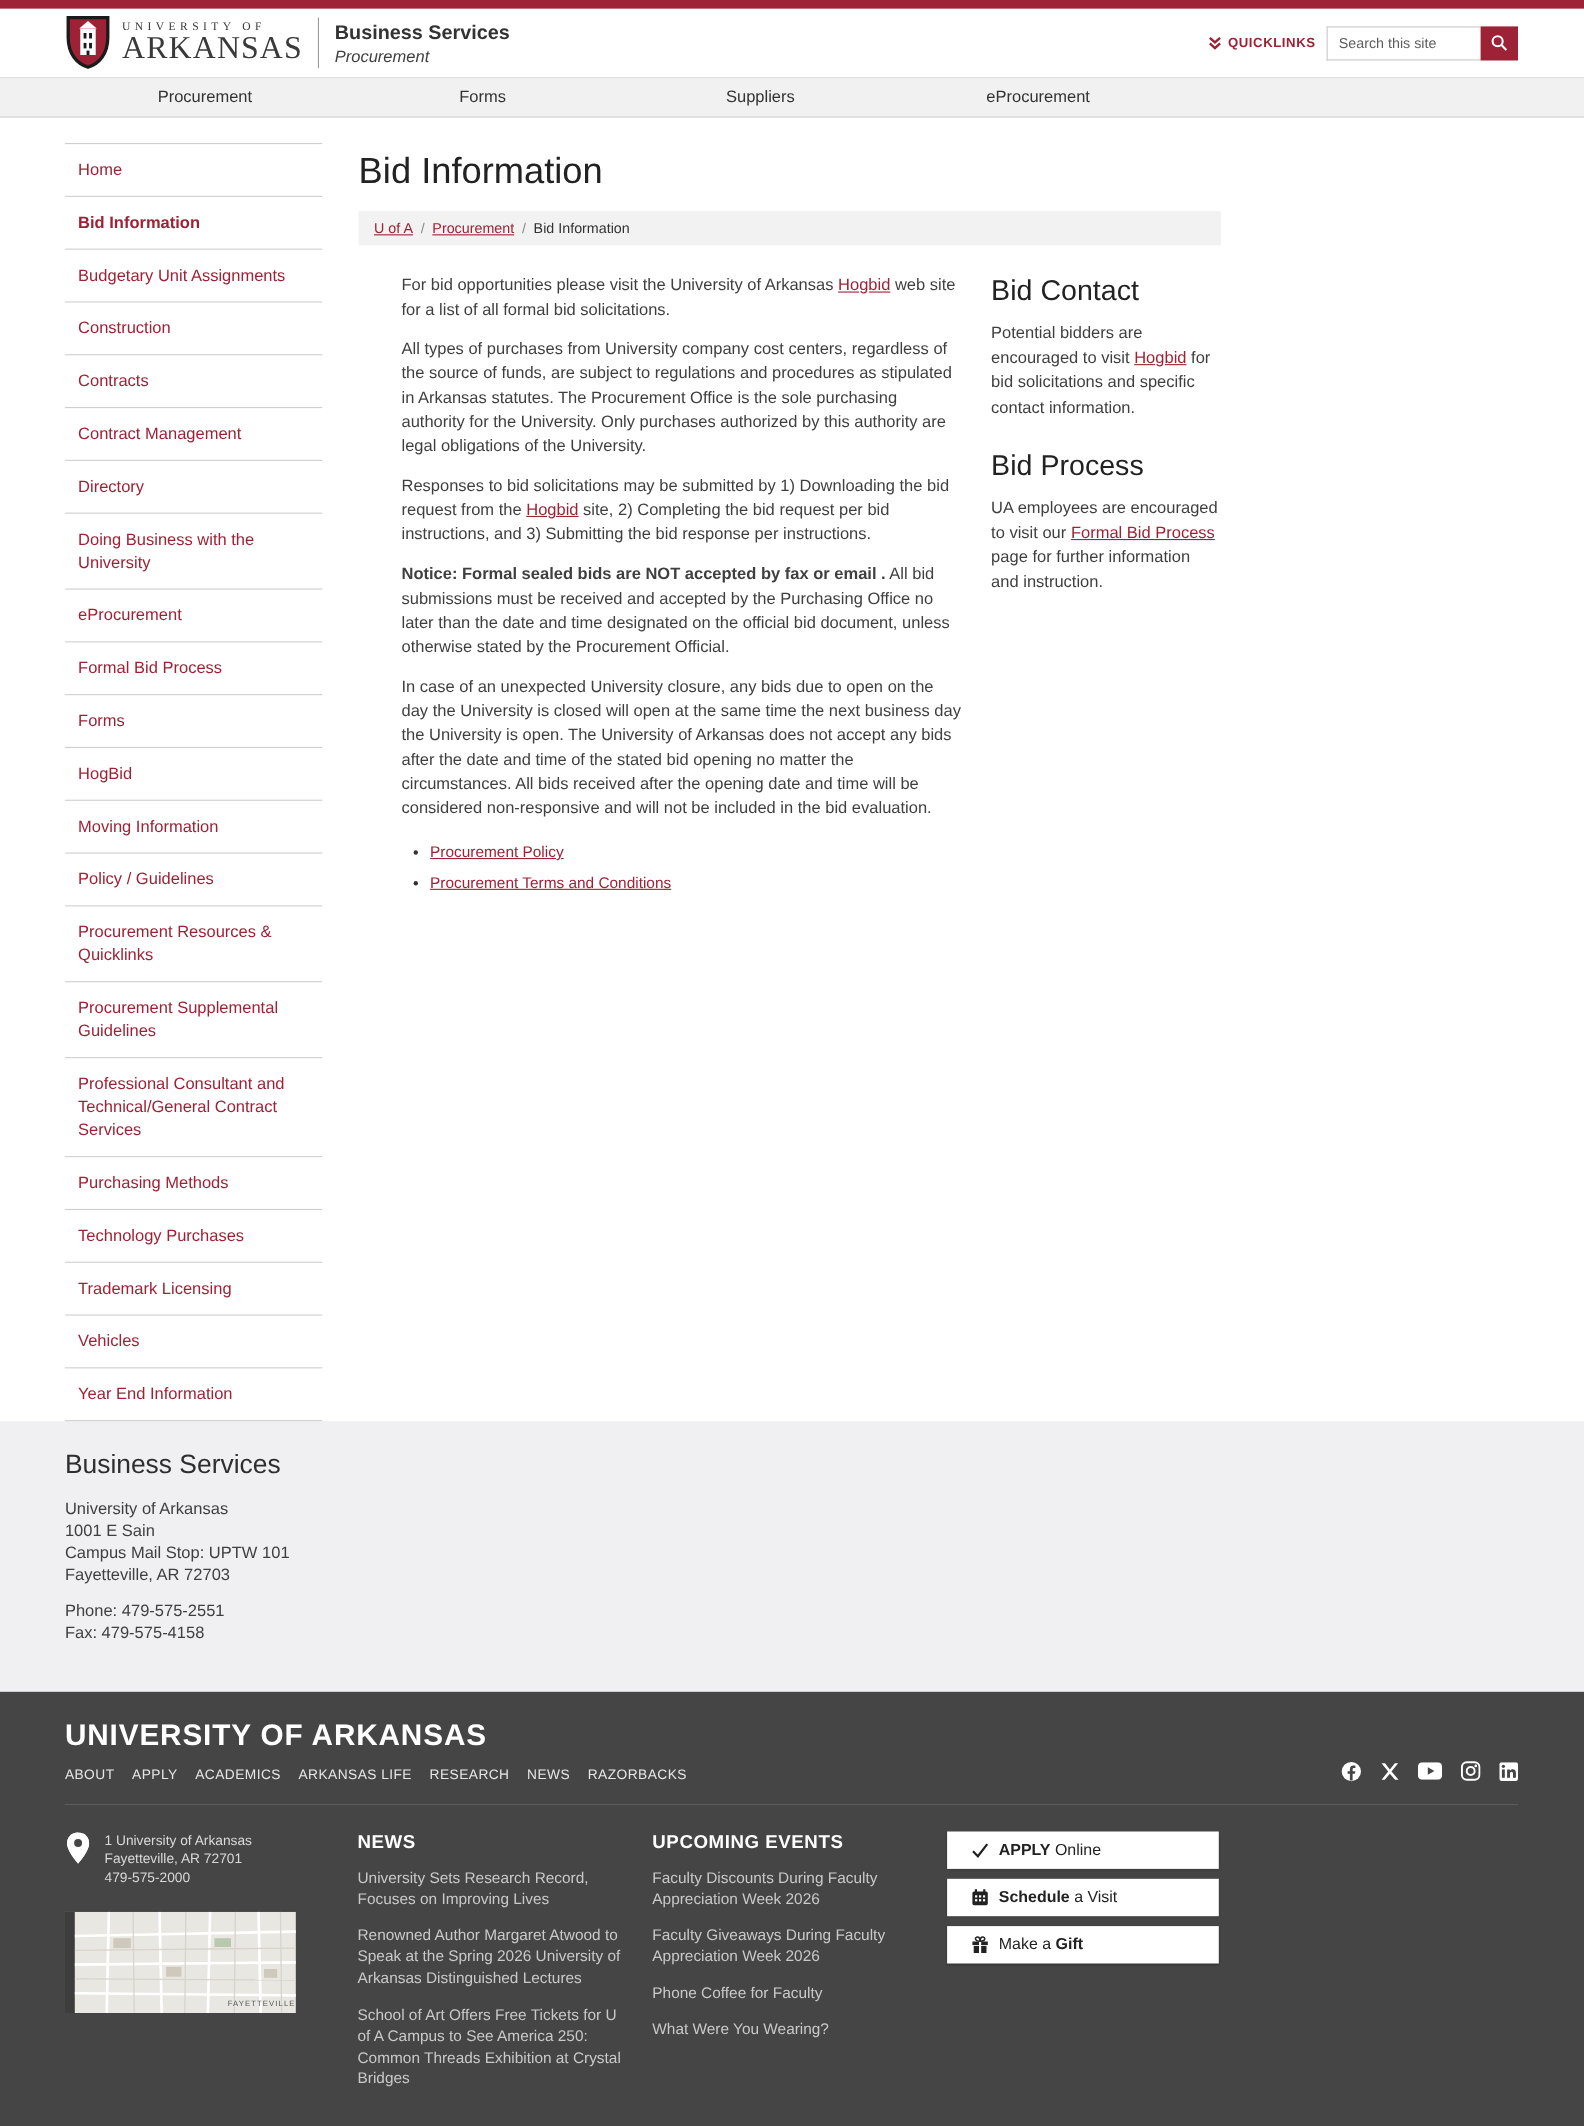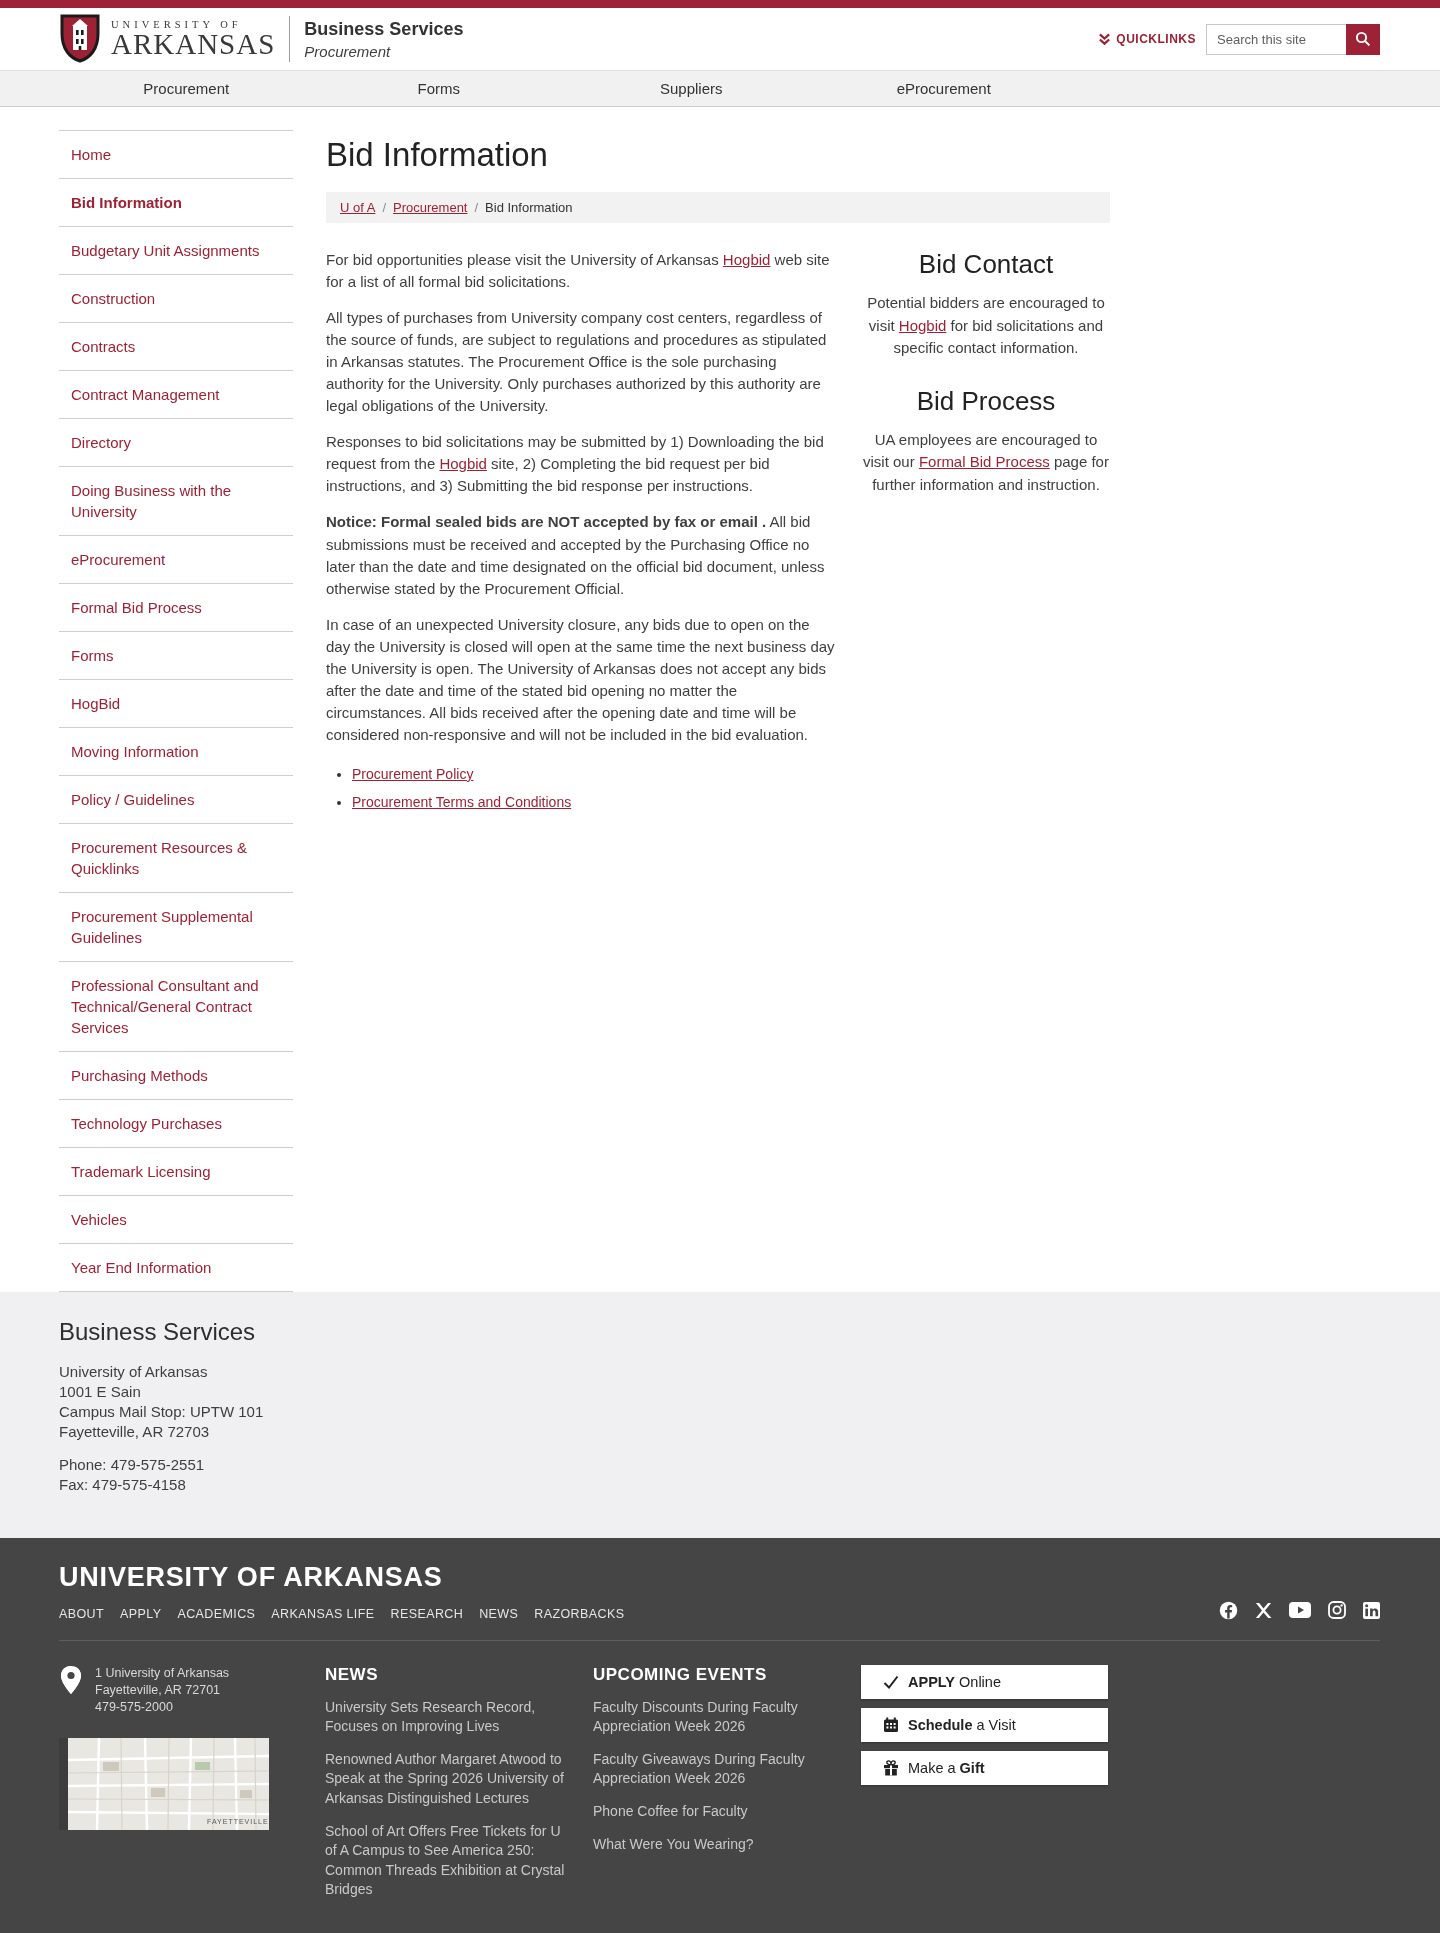--- a/index.html
+++ b/index.html
@@ -37,29 +37,29 @@
   .sidebar li a { display: block; padding: 13px 10px 13px 12px; color: #9d2235; font-size: 15px; line-height: 21px; cursor: pointer; }
   .sidebar li.active a { font-weight: 700; }
 
   .maincol { margin-left: 33px; width: 784px; }
   h1.page-title { font-size: 33px; font-weight: 500; color: #222; margin: 6px 0 18px; }
   .breadcrumb { background: #f2f2f2; padding: 8px 14px; font-size: 13px; color: #333; margin-bottom: 26px; }
   .breadcrumb a { color: #9d2235; text-decoration: underline; cursor: pointer; }
   .breadcrumb .sep { color: #8a8a8a; margin: 0 7px; }
 
   .content-row { display: flex; }
-  article.copy { width: 510px; flex: none; font-size: 15px; color: #3f3f3f; line-height: 1.47; }
+  article.copy { width: 510px; flex: none; font-size: 15px; color: #3f3f3f; line-height: 1.47; margin-left: 39px; }
   article.copy p { margin-bottom: 14px; }
   article.copy a { color: #9d2235; text-decoration: underline; cursor: pointer; }
   article.copy .b { font-weight: 700; }
   article.copy ul { margin: 18px 0 0 8px; padding-left: 18px; font-size: 14px; }
   article.copy ul li { margin-bottom: 7px; }
   article.copy ul li::marker { color: #333; }
 
-  aside.rail { margin-left: 26px; width: 248px; text-align: center; }
+  aside.rail { margin-left: 26px; width: 248px; }
   aside.rail h2 { font-size: 26px; font-weight: 500; color: #222; margin-bottom: 12px; }
   aside.rail h2 + p { font-size: 15px; color: #3f3f3f; line-height: 1.5; margin-bottom: 26px; }
   aside.rail a { color: #9d2235; text-decoration: underline; cursor: pointer; }
 
   
   .dept-footer { background: #f0eff1; padding: 26px 60px 42px 59px; }
   .dept-footer h3 { font-size: 24px; font-weight: 500; color: #2e2e2e; margin-bottom: 16px; }
   .dept-footer .line { font-size: 15px; color: #3f3f3f; line-height: 1.34; }
   .dept-footer .gap { height: 13px; }
 

